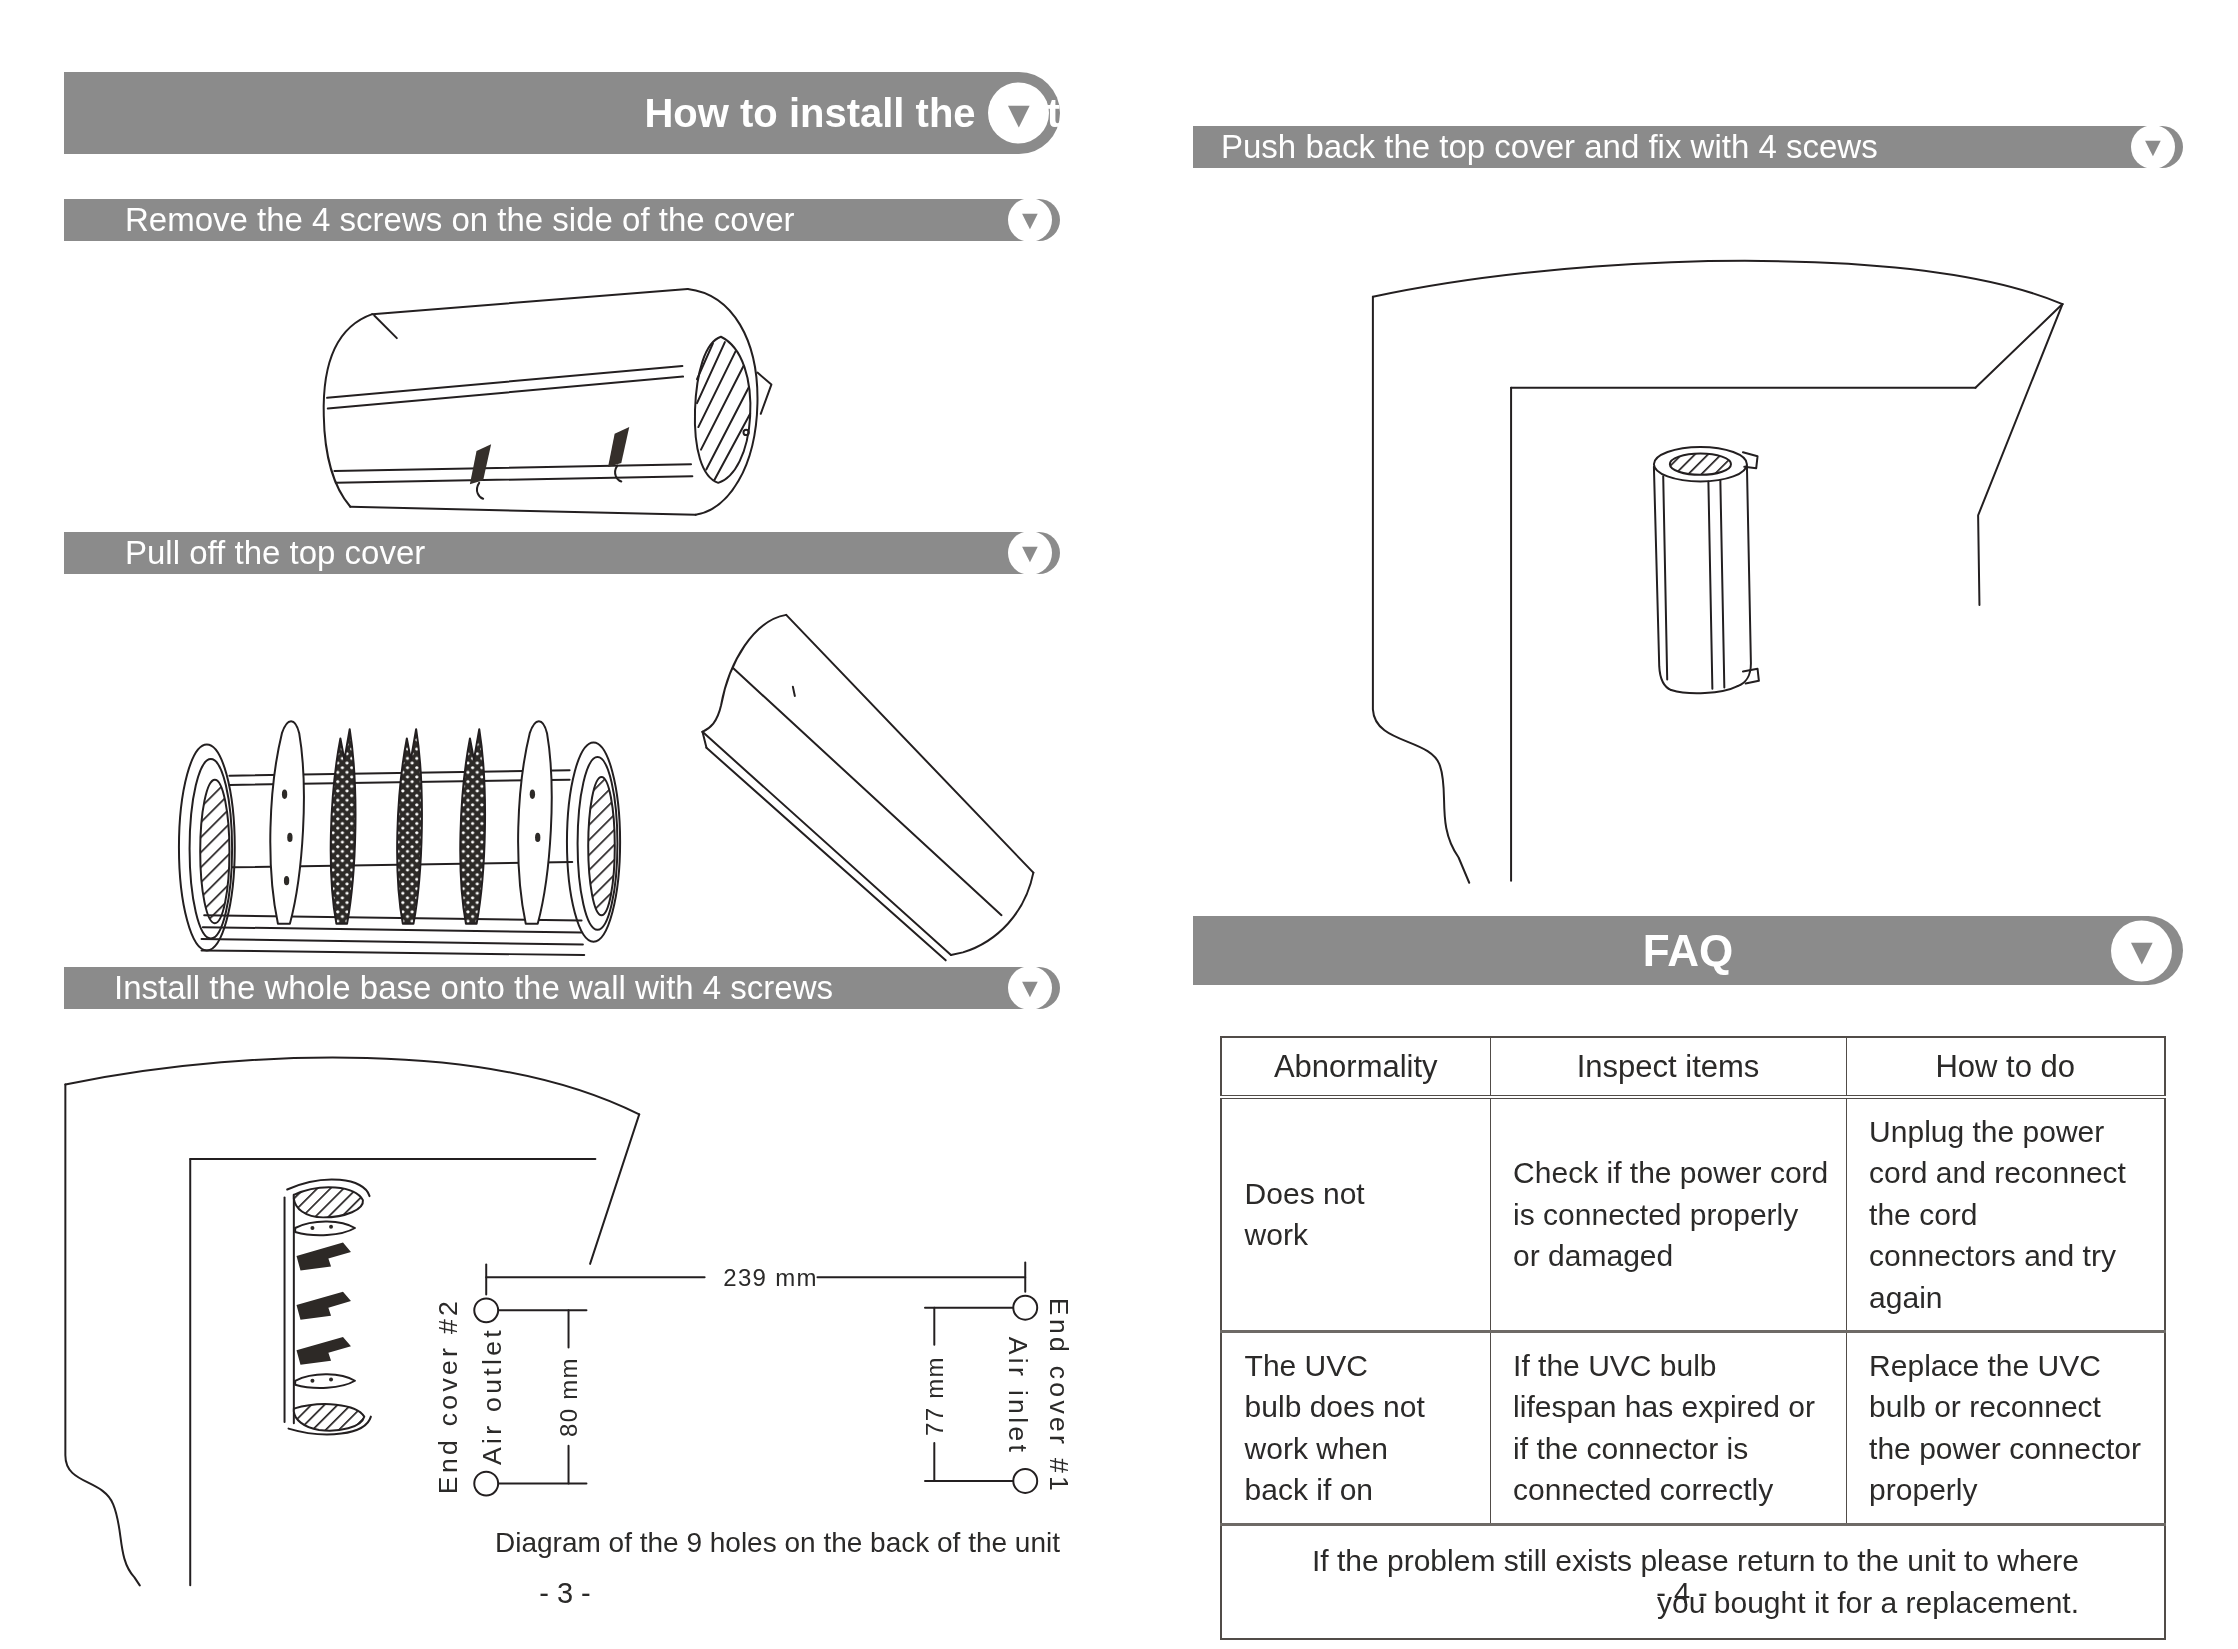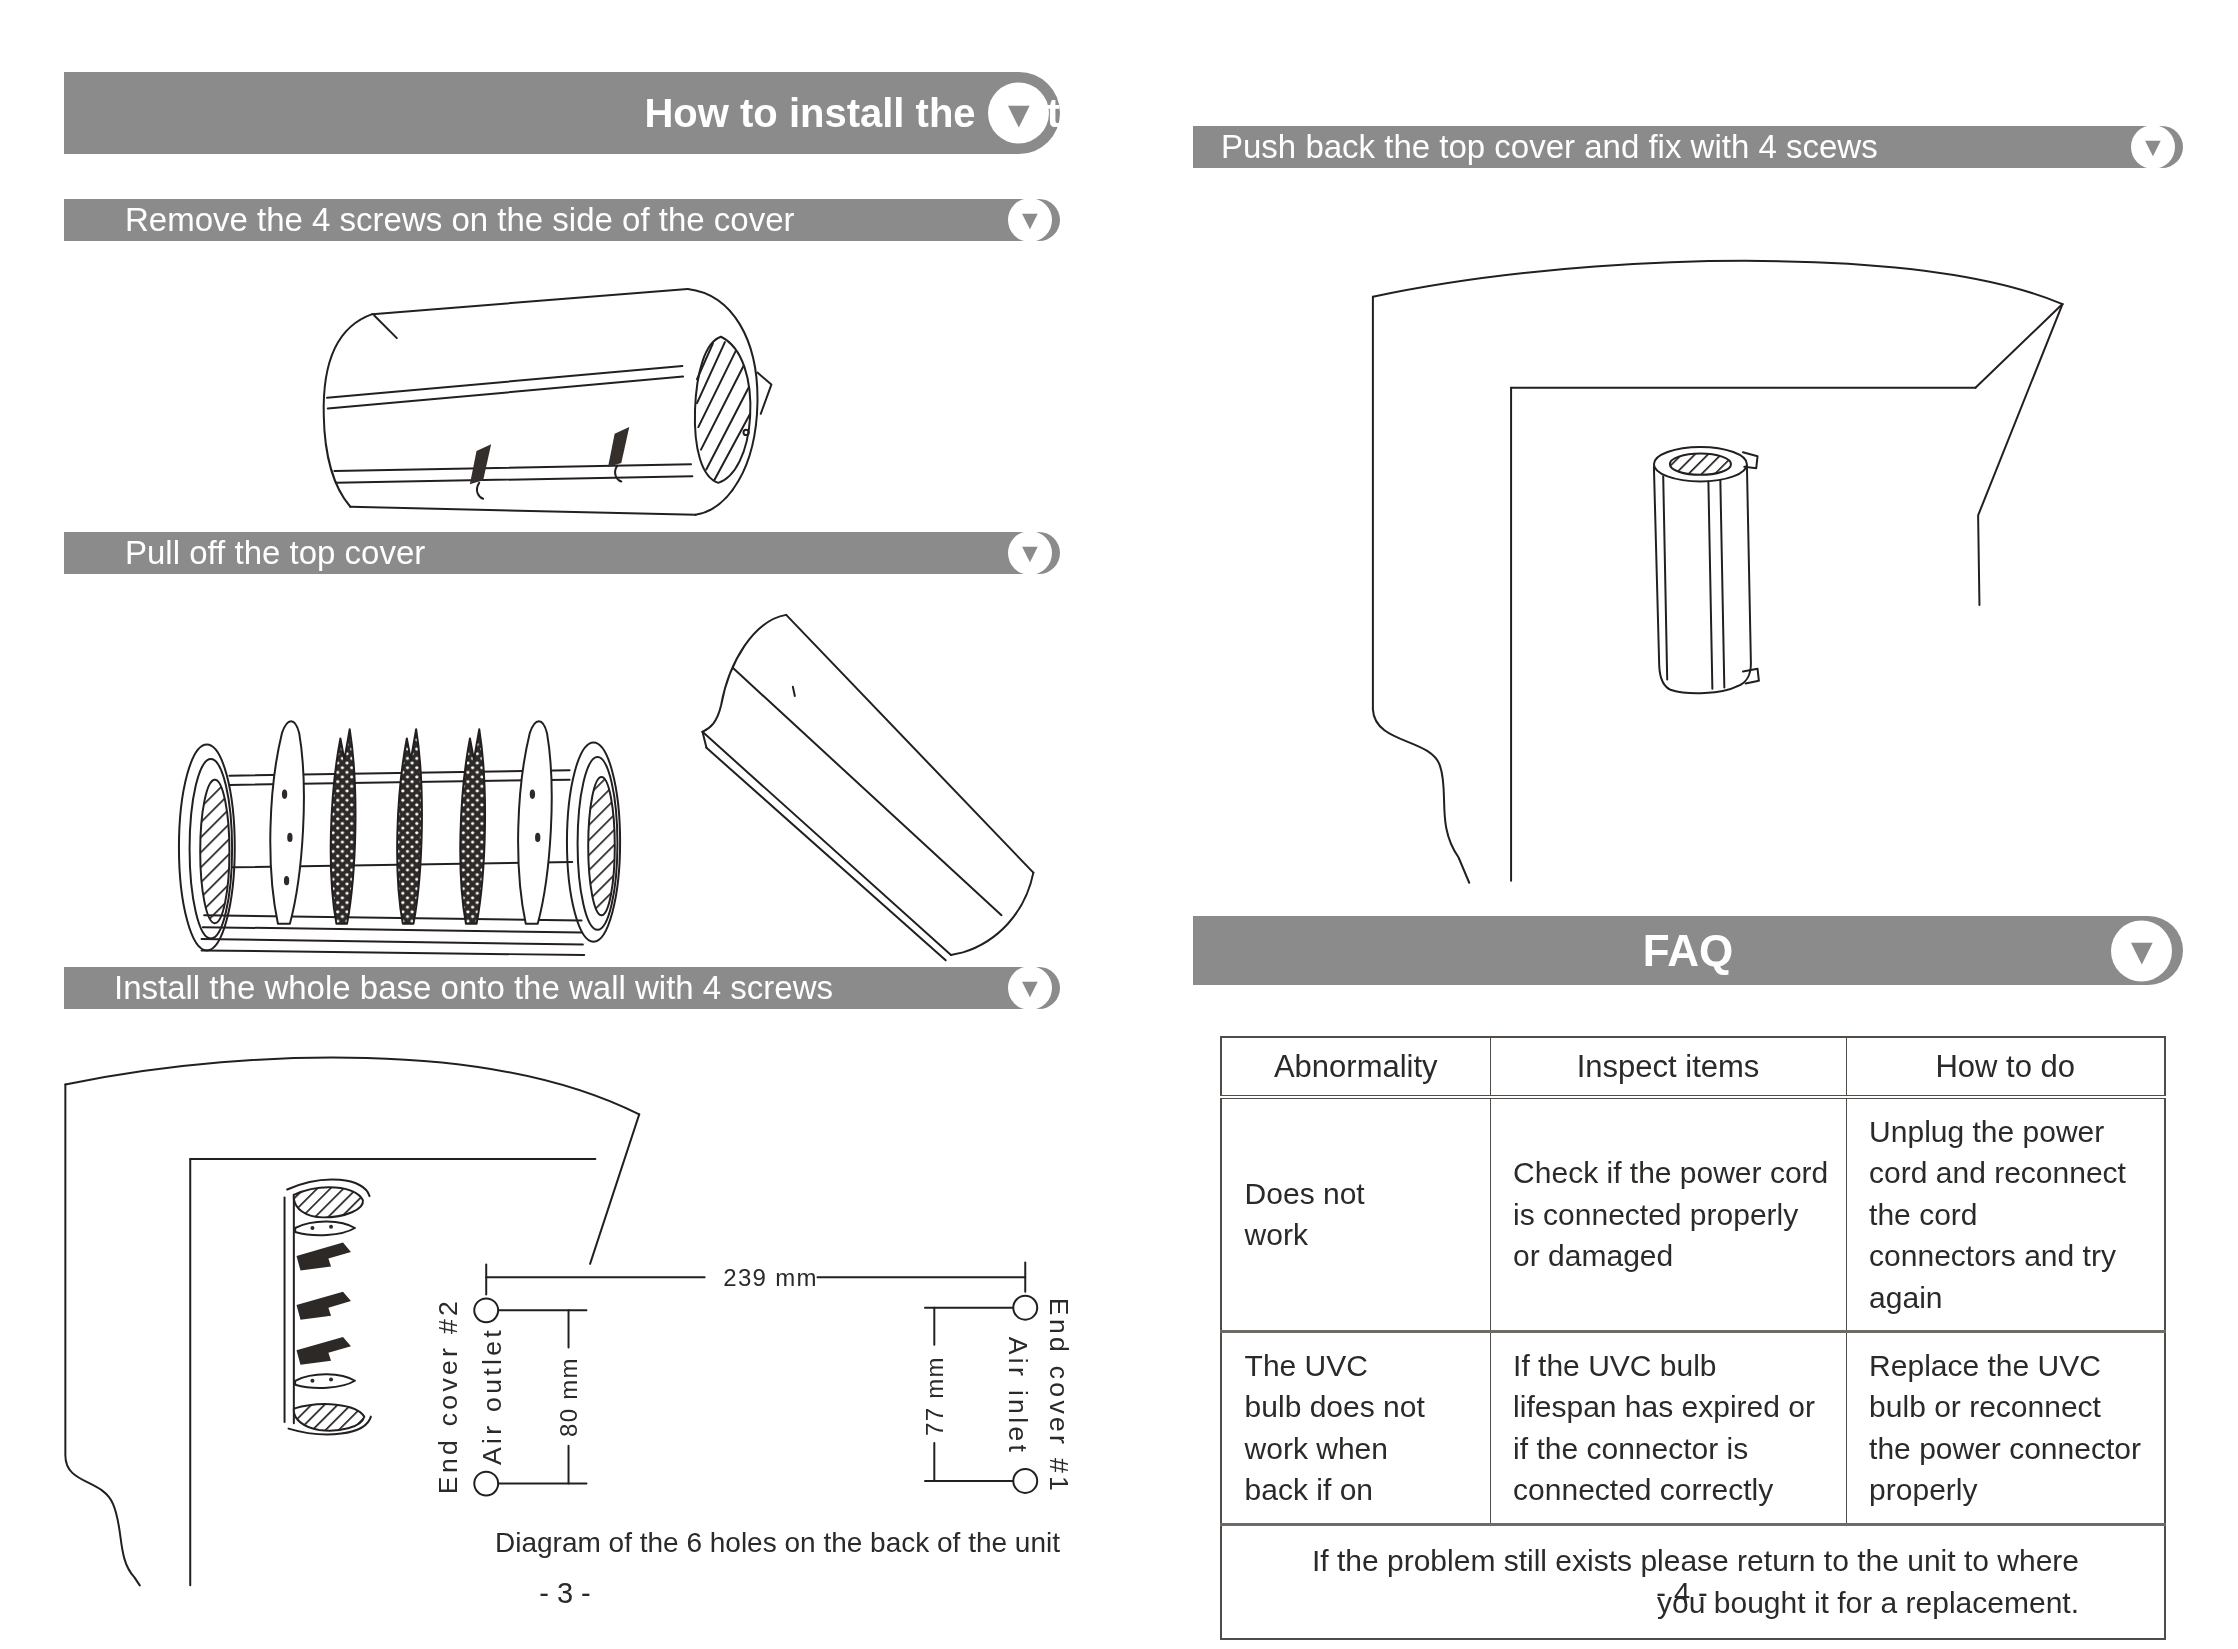--- a/index.html
+++ b/index.html
@@ -215,21 +215,21 @@
   </svg>
 
   <div class="rot-label rot-ccw" style="left:308px;top:1376px;">End cover #2</div>
   <div class="rot-label rot-ccw" style="left:352px;top:1376px;">Air outlet</div>
   <div class="dim-label rot-ccw" style="left:469px;top:1381px;">80 mm</div>
   <div class="dim-label rot-ccw" style="left:835px;top:1380px;">77 mm</div>
   <div class="rot-label rot-cw" style="left:878px;top:1376px;">Air inlet</div>
   <div class="rot-label rot-cw" style="left:919px;top:1376px;">End cover #1</div>
   <div class="dim-label" style="left:671px;top:1262px;">239 mm</div>
 
-  <div class="caption">Diagram of the 6 holes on the back of the unit</div>
+  <div class="caption">Diagram of the 9 holes on the back of the unit</div>
 
   <div class="pagenum pagenum-left">- 3 -</div>
 
   <div class="bar bar-step bar-step4">
     <span class="bar-label">Push back the top cover and fix with 4 scews</span>
     <span class="marker marker-sm">
       <span>▼</span>
     </span>
   </div>
 

